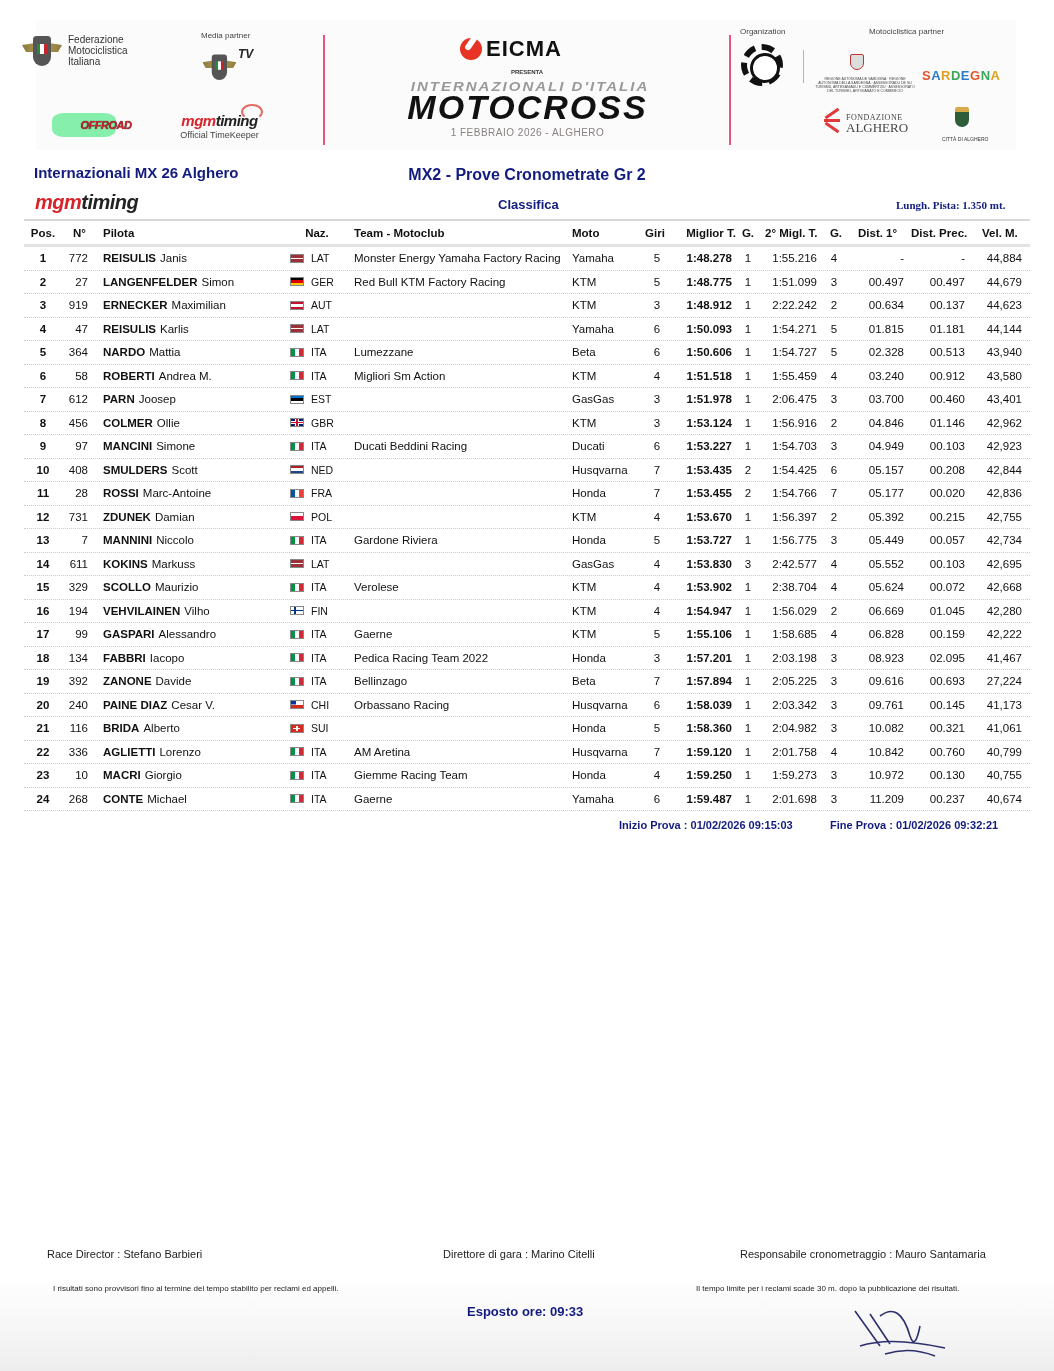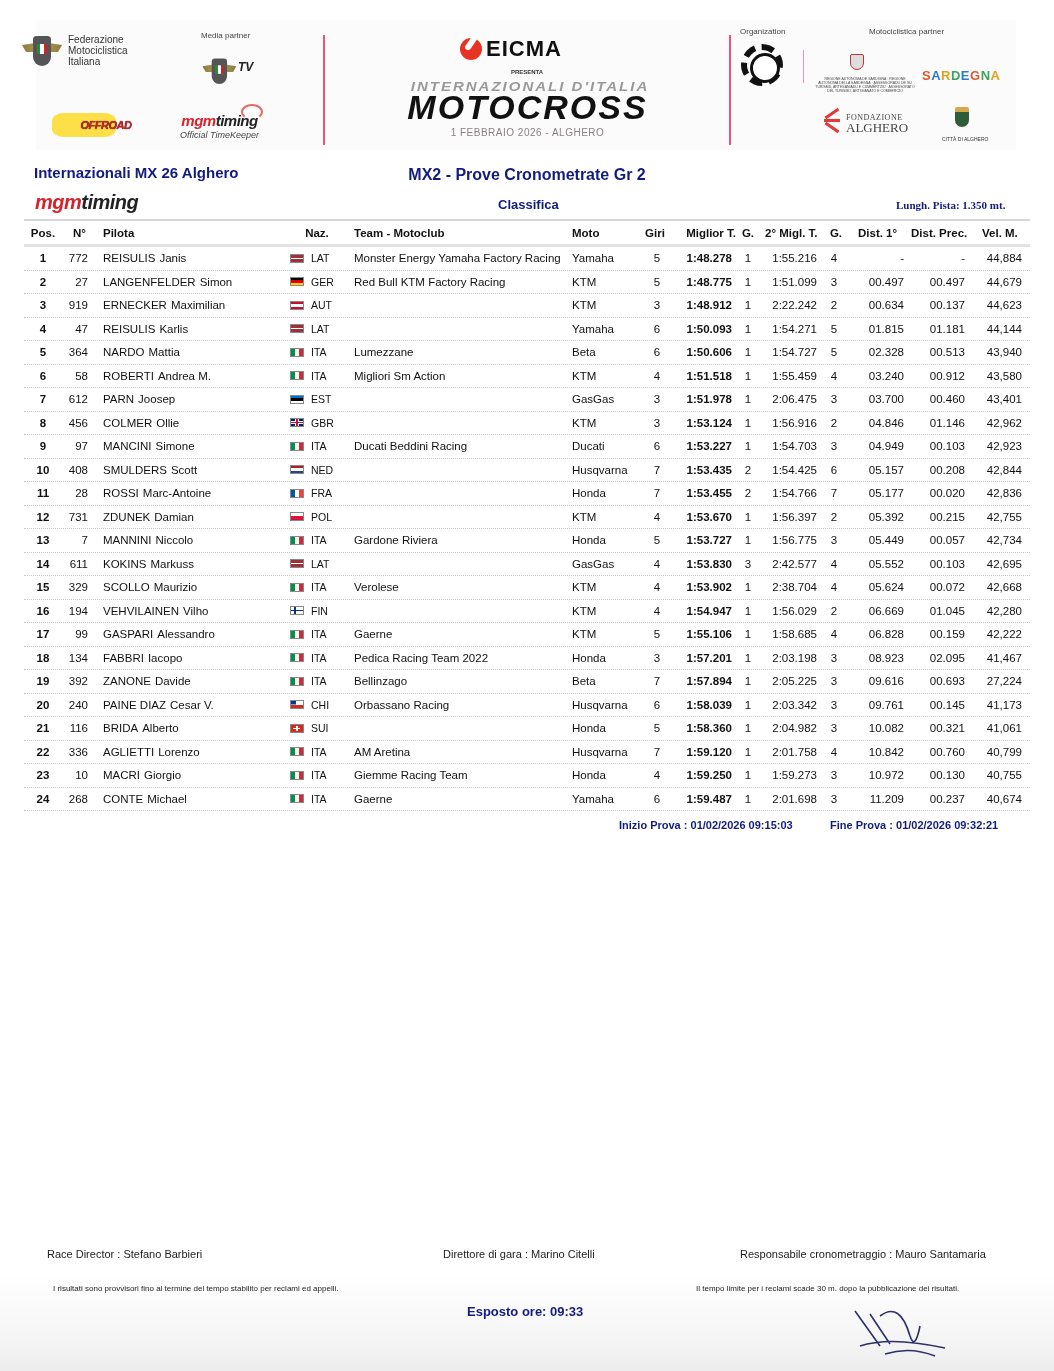--- a/index.html
+++ b/index.html
@@ -9,29 +9,29 @@
   
   .banner { position: absolute; left: 36px; top: 20px; width: 980px; height: 130px; background: #fbfbfb; }
   .logo-block { position: absolute; }
   .fmi-logo { left: 22px; top: 30px; width: 130px; height: 40px; display: flex; align-items: center; gap: 6px; }
   .fmi-emblem { width: 40px; height: 40px; position: relative; }
   .fmi-emblem .wing { position: absolute; top: 12px; width: 40px; height: 10px; background: linear-gradient(90deg,#8c7a3b,#b6a05a,#8c7a3b); clip-path: polygon(0 30%,50% 0,100% 30%,90% 100%,10% 100%); }
   .fmi-emblem .shield { position: absolute; left: 11px; top: 6px; width: 18px; height: 30px; background: #555; border-radius: 4px 4px 10px 10px; }
   .fmi-emblem .shield::after { content:""; position:absolute; left:4px; top:8px; width:10px; height:10px; background: linear-gradient(90deg,#2a8a3a 33%,#fff 33% 66%,#c8242b 66%); }
   .fmi-text { font-size: 10px; line-height: 11px; color: #333; }
   .media-label { position: absolute; left: 165px; top: 11px; font-size: 8px; color: #444; }
-  .fmitv-logo { position: absolute; left: 165px; top: 28px; width: 60px; height: 40px; display: flex; align-items: center; gap: 6px; }
+  .fmitv-logo { position: absolute; left: 165px; top: 28px; width: 60px; height: 40px; display: flex; align-items: flex-start; gap: 6px; }
   .fmitv-logo .fmi-emblem { width: 32px; height: 32px; transform: scale(.85); }
   .fmitv-logo .tv { font-weight: bold; font-style: italic; font-size: 12px; color: #222; }
-  .offroad-logo { position: absolute; left: 16px; top: 95px; width: 64px; height: 24px; background: #fde047; border-radius: 12px / 8px; display: flex; align-items: center; justify-content: center; font-weight: 900; font-style: italic; color: #c8242b; font-size: 11px; letter-spacing: -.5px; text-shadow: 0 0 1px #000; padding-left: 44px; }
+  .offroad-logo { position: absolute; left: 16px; top: 95px; width: 64px; height: 24px; background: #86efac; border-radius: 12px / 8px; display: flex; align-items: center; justify-content: center; font-weight: 900; font-style: italic; color: #c8242b; font-size: 11px; letter-spacing: -.5px; text-shadow: 0 0 1px #000; padding-left: 44px; }
   .mgm-logo-sm { position: absolute; left: 138px; top: 88px; width: 95px; height: 40px; text-align: center; }
   .mgm-wordmark { font-style: italic; font-weight: 900; font-size: 15px; letter-spacing: -.5px; }
   .mgm-wordmark .mgm { color: #d8232a; }
   .mgm-wordmark .timing { color: #222; }
-  .mgm-tagline { font-style: italic; font-size: 9px; color: #444; margin-top: 1px; }
+  .mgm-tagline { font-size: 9px; color: #444; margin-top: 1px; }
   .mgm-swirl { position: absolute; right: 4px; top: -8px; width: 22px; height: 16px; border: 2px solid #e0453a; border-radius: 50%; border-bottom-color: transparent; opacity: .8; }
 
   .divider-pink { position: absolute; width: 2px; background: #e8547e; }
 
   .eicma { position: absolute; left: 460px; top: 36px; display: flex; align-items: center; gap: 4px; }
   .eicma-mark { width: 22px; height: 22px; border-radius: 50%; background: #e63323; position: relative; }
   .eicma-mark::after { content: ""; position: absolute; left: 8px; top: -3px; width: 6px; height: 16px; background: #fff; transform: rotate(35deg); border-radius: 3px; }
   .eicma-text { font-size: 22px; font-weight: bold; color: #111; letter-spacing: 1px; }
   .presenta { position: absolute; left: 0; width: 1054px; top: 69px; text-align: center; font-size: 6px; font-weight: bold; color: #333; }
   .intl-title { position: absolute; left: 355px; width: 350px; top: 78px; text-align: center; font-size: 15px; font-weight: 900; font-style: italic; color: #999; letter-spacing: 2px; transform: scaleY(.8); }
@@ -66,21 +66,21 @@
   .table { position: absolute; left: 24px; top: 219px; width: 1006px; }
   .thead { height: 28px; border-top: 2px solid #d7d7d7; border-bottom: 3px solid #e3e3e3; position: relative; }
   .row { height: 23.5px; position: relative; border-bottom: 1px dotted #c9c9c9; }
   .cell { position: absolute; top: 0; height: 100%; display: flex; align-items: center; font-size: 11.5px; white-space: nowrap; overflow: hidden; }
   .thead .cell { font-weight: bold; font-size: 11.5px; }
   .c-pos { left: 4px; width: 30px; justify-content: center; }
   .row .c-pos { font-weight: bold; }
   .c-num { left: 38px; width: 26px; justify-content: flex-end; }
   .thead .c-num { justify-content: flex-start; left: 49px; }
   .c-pilota { left: 79px; width: 180px; }
-  .c-pilota b { font-weight: normal; margin-right: 4px; }
+  .c-pilota b { font-weight: bold; margin-right: 4px; }
   .c-flag { left: 263px; width: 20px; justify-content: center; }
   .c-naz { left: 287px; width: 30px; font-size: 10.5px; }
   .thead .c-naz { left: 273px; width: 40px; }
   .c-team { left: 330px; width: 207px; }
   .c-moto { left: 548px; width: 70px; }
   .c-giri { left: 618px; width: 30px; justify-content: center; }
   .thead .c-giri { left: 616px; }
   .c-best { left: 650px; width: 58px; justify-content: flex-end; }
   .row .c-best { font-weight: bold; }
   .thead .c-best { left: 656px; width: 56px; }

